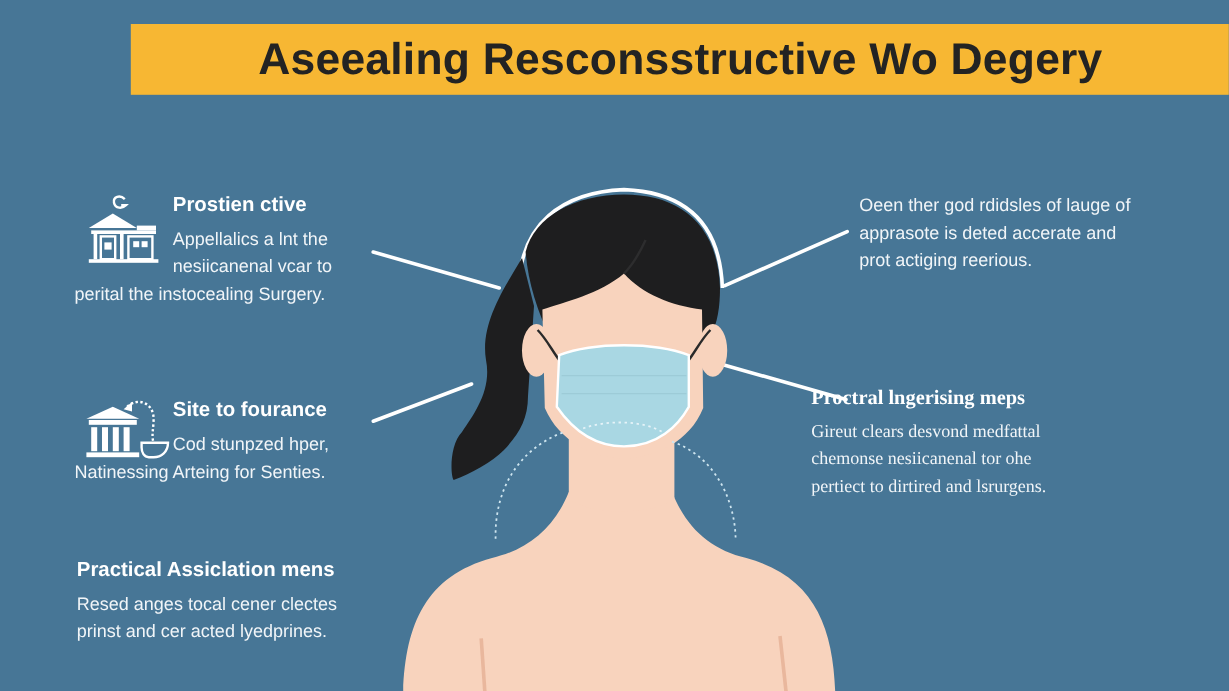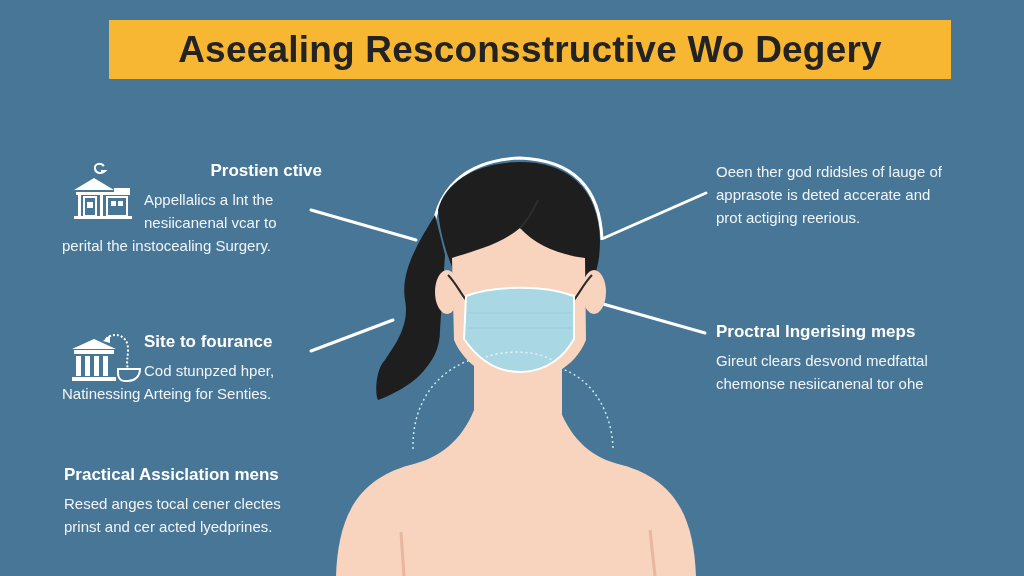--- a/index.html
+++ b/index.html
@@ -6,21 +6,21 @@
   html, body { width: 1024px; height: 576px; overflow: hidden; }
   body {
     background: #477696;
     font-family: "Liberation Sans", "DejaVu Sans", sans-serif;
     color: #ffffff;
     position: relative;
   }
   .title-banner {
     position: absolute;
     left: 109px; top: 20px;
-    width: 842px; height: 59px;
+    width: 916px; height: 59px;
     background: #f7b733;
     display: flex; align-items: center; justify-content: center;
   }
   .title-banner h1 {
     font-size: 37px;
     font-weight: 700;
     color: #232323;
     letter-spacing: 0.2px;
     white-space: nowrap;
   }
@@ -40,35 +40,35 @@
   }
   .block p {
     font-size: 15px;
     line-height: 23px;
     color: #f1f5f8;
     white-space: nowrap;
   }
   .icon { position: absolute; }
 
   #b1 { left: 62px; top: 160px; width: 260px; }
-  #b1 h2 { margin-left: 82px; text-align: right; }
+  #b1 h2 { margin-left: 82px; }
   #b1 .l1, #b1 .l2 { margin-left: 82px; }
   #b1 .l1 { margin-top: 6px; }
 
   #b2 { left: 62px; top: 331px; width: 260px; }
   #b2 h2 { margin-left: 82px; }
   #b2 .l1 { margin-left: 82px; margin-top: 6px; }
 
   #b3 { left: 64px; top: 464px; width: 260px; }
   #b3 p.l1 { margin-top: 6px; }
 
   #b4 { left: 716px; top: 154px; width: 290px; }
   #b4 p.l1 { margin-top: 6px; }
 
-  #b5 { left: 716px; top: 321px; width: 290px; }
+  #b5 { left: 676px; top: 321px; width: 290px; font-family: Liberation Serif, serif; }
   #b5 p.l1 { margin-top: 6px; }
 </style>
 </head>
 <body>
 
 <div class="title-banner">
   <h1>Aseealing Resconsstructive Wo Degery</h1>
 </div>
 
 <svg class="figure" viewBox="0 0 1024 576" xmlns="http://www.w3.org/2000/svg">
@@ -166,13 +166,14 @@
 <div class="block" id="b4">
   <p class="l1">Oeen ther god rdidsles of lauge of</p>
   <p class="l2">apprasote is deted accerate and</p>
   <p class="l3">prot actiging reerious.</p>
 </div>
 
 <div class="block" id="b5">
   <h2>Proctral lngerising meps</h2>
   <p class="l1">Gireut clears desvond medfattal</p>
   <p class="l2">chemonse nesiicanenal tor ohe</p>
+  <p class="l3">pertiect to dirtired and lsrurgens.</p>
 </div>
 
 </body></html>

